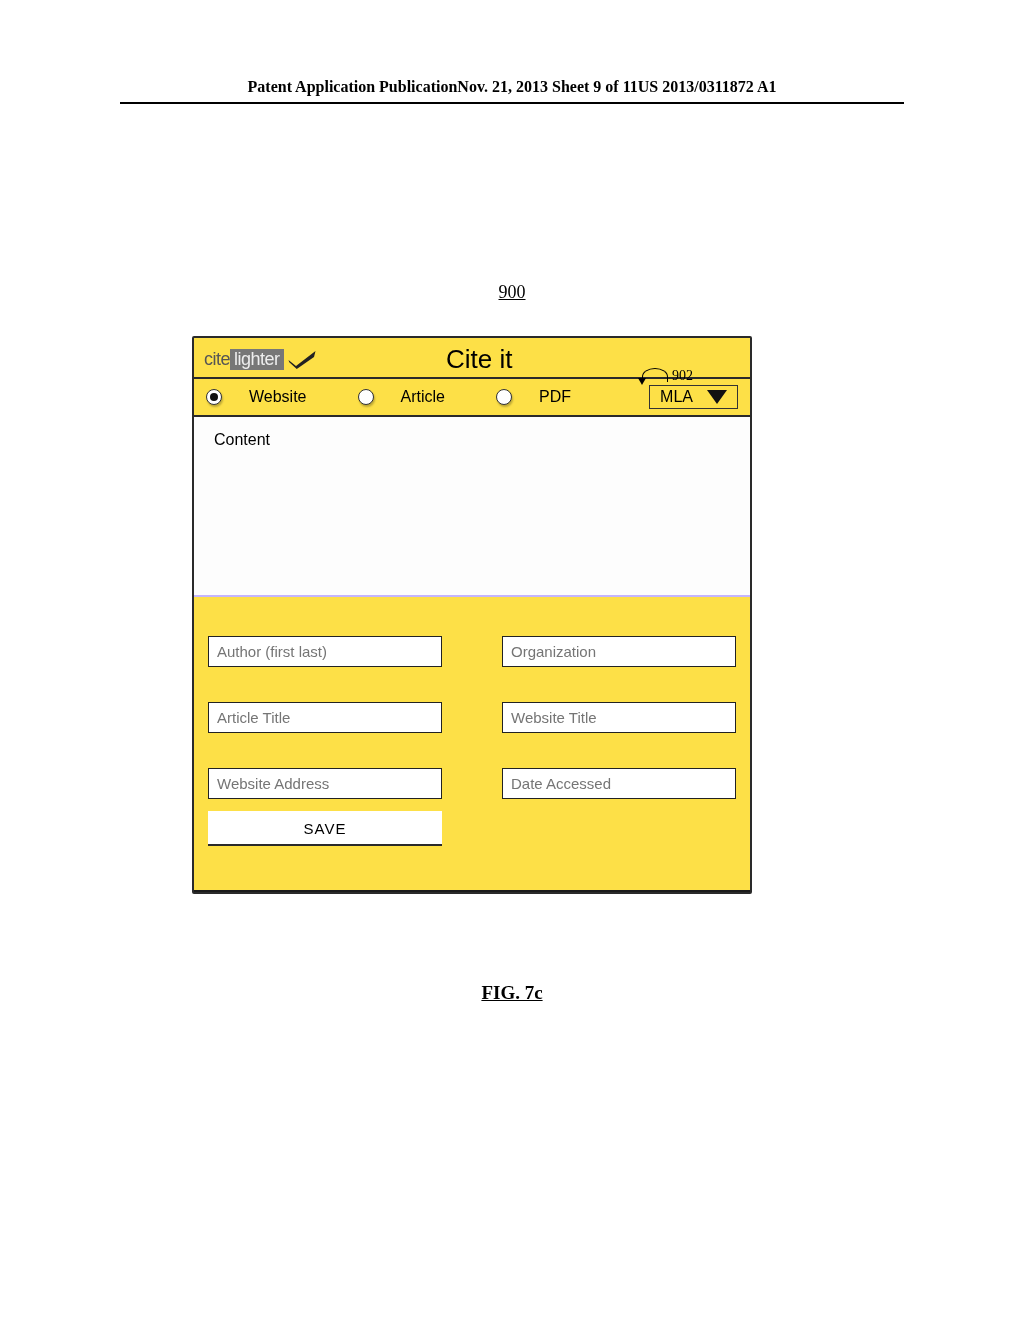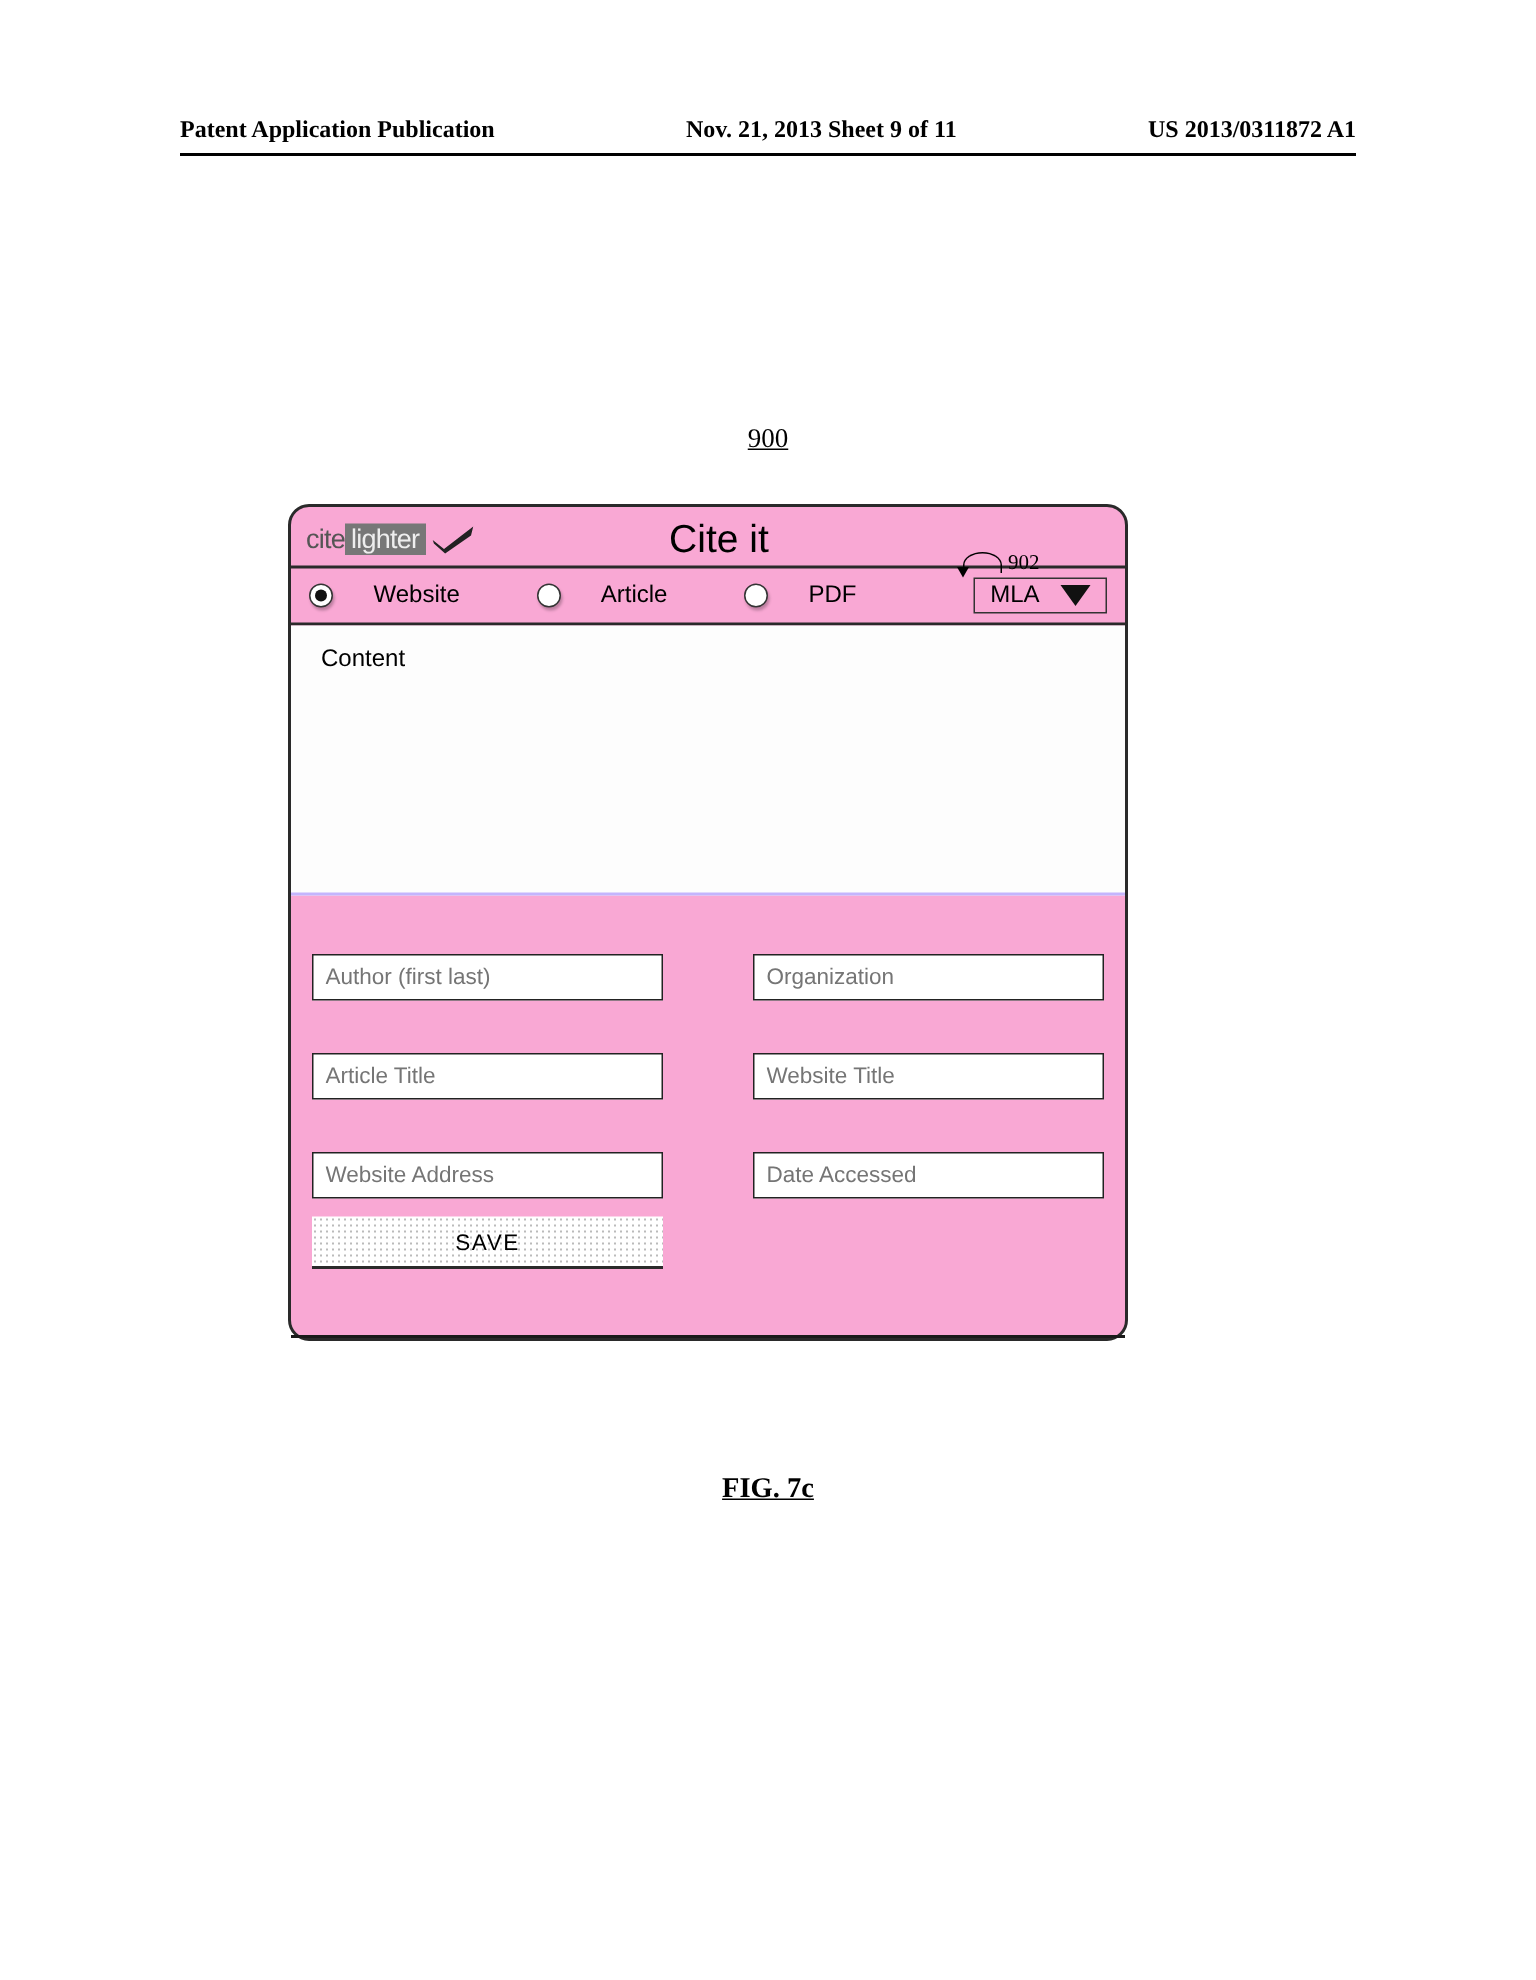--- a/index.html
+++ b/index.html
@@ -9,21 +9,21 @@
       background: white;
       font-family: "Times New Roman", Times, serif;
       position: relative;
     }
     .page-header {
       position: absolute;
       top: 78px;
       left: 120px;
       right: 120px;
       display: flex;
-      justify-content: space-between;
+      justify-content: center;
       font-size: 16px;
       font-weight: bold;
       border-bottom: 2px solid black;
       padding-bottom: 6px;
     }
     .fig-num {
       position: absolute;
       top: 282px;
       left: 50%;
       transform: translateX(-50%);
@@ -33,23 +33,23 @@
     }
     .panel-wrap {
       position: absolute;
       top: 336px;
       left: 192px;
       width: 560px;
     }
     .panel {
       width: 100%;
       border: 2px solid #2a2a2a;
-      border-radius: 14px;
+      border-radius: 2px;
       font-family: "Segoe UI", Arial, sans-serif;
-      background: #f9a8d4;
+      background: #fde047;
     }
     .panel-top {
       display: flex;
       align-items: center;
       justify-content: space-between;
       padding: 6px 18px 2px 10px;
     }
     .logo {
       display: flex;
       align-items: center;

